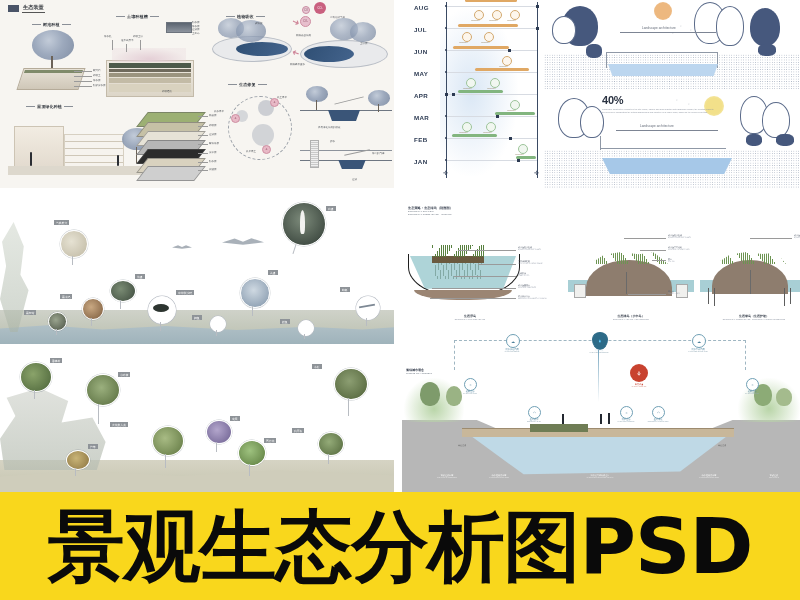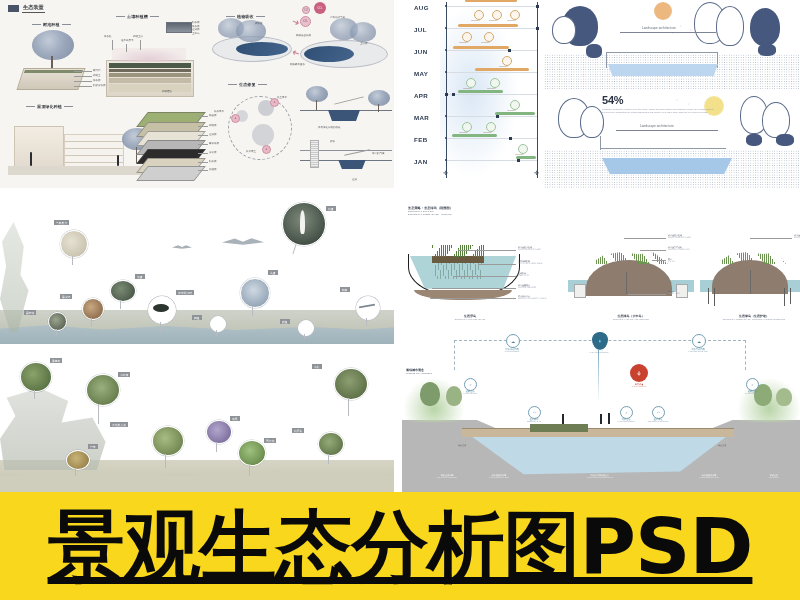--- a/index.html
+++ b/index.html
@@ -390,21 +390,21 @@
       <div class="sun" style="left:160px;top:4px;width:20px;height:20px;background:radial-gradient(circle,#f2e08a 55%,#f7eec0 100%);"></div>
       <div class="tree-ol" style="left:14px;top:6px;width:30px;height:38px;"></div>
       <div class="tree-ol" style="left:36px;top:14px;width:22px;height:30px;"></div>
       <div class="tree-ol" style="left:196px;top:4px;width:26px;height:36px;"></div>
       <div class="tree-ol" style="left:218px;top:10px;width:26px;height:34px;"></div>
       <div class="tree-fl" style="left:202px;top:42px;width:16px;height:12px;border-radius:40%;"></div>
       <div class="tree-fl" style="left:232px;top:42px;width:18px;height:12px;border-radius:40%;"></div>
       <div class="skyline" style="left:56px;top:56px;width:126px;height:.6px;"></div>
       <div style="position:absolute;left:56px;top:44px;width:.6px;height:14px;background:#8f98a6;"></div>
       <div class="water d" style="left:58px;top:66px;width:130px;height:16px;clip-path:polygon(0 0,100% 0,94% 100%,6% 100%);"></div>
-      <div class="pct" style="left:58px;top:2px;">54%</div>
+      <div class="pct" style="left:58px;top:2px;">40%</div>
       <div class="pct-body" style="left:58px;top:16px;">Landscape architecture consists of the site profile, canopy and bank planting with landscape design, the function refers to the process of coordinating the natural hydrological and moisture on a larger scale, based on the preserved setting.</div>
       <div class="dimline" style="left:72px;top:38px;width:102px;"></div>
       <div class="lbl-arch" style="left:96px;top:32px;">Landscape architecture</div>
       <div class="bird" style="left:132px;top:8px;">≈</div>
       <div class="bird" style="left:144px;top:12px;">≈</div>
     </div>
   </div>
 
   <div class="panel" id="p-bl">
 
@@ -692,15 +692,15 @@
       <div class="sp-base" style="left:152px;top:138px;width:92px;"><span>滨水活力休闲栈道区</span><span class="e">WATERFRONT LEISURE BOARDWALK</span></div>
       <div class="sp-base" style="left:272px;top:138px;width:70px;"><span>临水植物缓冲带</span><span class="e">WATERSIDE BUFFER ZONE</span></div>
       <div class="sp-base" style="left:346px;top:138px;width:52px;"><span>市政道路</span><span class="e">URBAN ROAD</span></div>
     </div>
   </div>
 
   <div class="vdiv"></div>
   <div class="hdiv"></div>
 
   <div id="banner" style="background: rgb(249, 215, 28);">
-    <div class="bt" style="color: rgb(10, 10, 10); text-decoration: underline;">景观生态分析图PSD</div>
+    <div class="bt" style="color: rgb(10, 10, 10);">景观生态分析图PSD</div>
   </div>
 </div>
 
 </body></html>

